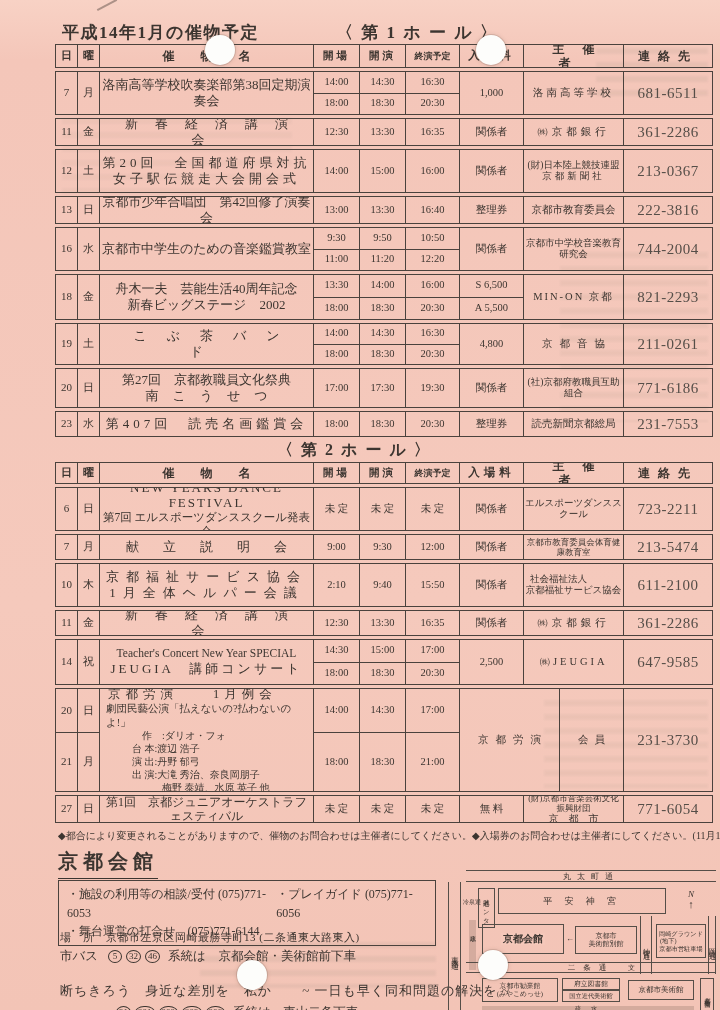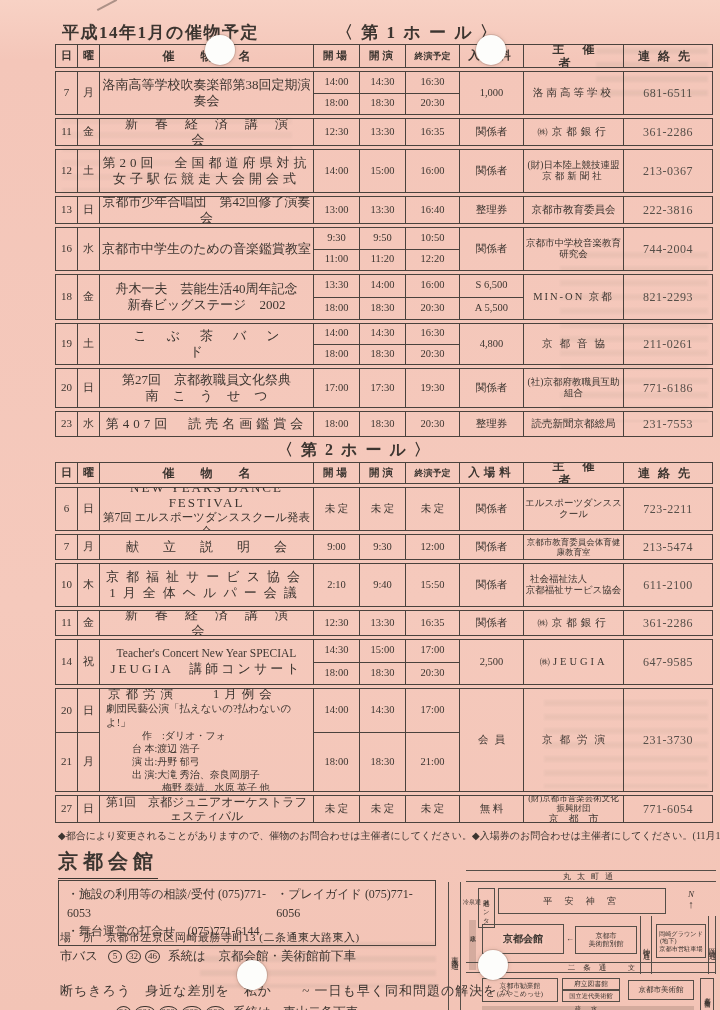--- a/index.html
+++ b/index.html
@@ -29,21 +29,21 @@
   .table{position:absolute;left:55px;width:658px}
   .trow{display:flex;border:1px solid var(--ln);margin-top:3px;font-size:11px;line-height:1.2}
   .trow:first-child{margin-top:0}
   .c{border-right:1px solid var(--ln);display:flex;align-items:center;justify-content:center;
      text-align:center;overflow:hidden}
   .c:last-child{border-right:none}
   .cd{width:22px}.cw{width:22px}.cn{width:214px;font-size:13px}
   .co{width:46px}.cs{width:46px}.ce{width:54px}.cf{width:64px}.cg{width:100px}.cc{flex:1}
   .co,.cs,.ce,.cf{font-size:10.5px}
   .cg{font-size:10.5px}
-  .cc{font-size:12px;letter-spacing:.5px;color:var(--ink2)}
+  .cc{font-size:15px;letter-spacing:.5px;color:var(--ink2)}
   .thead{height:24px;font-weight:bold}
   .thead .cn{font-size:12px}
   .thead .ce{font-size:9px}
   .thead .cf{font-size:11.5px}
   .stack{flex-direction:column}
   .stack>div{width:100%}
   .split{flex-direction:column;align-items:stretch;padding:0}
   .split>div{flex:1;display:flex;align-items:center;justify-content:center}
   .split>div+div{border-top:1px solid var(--ln)}
   .split42>div:first-child{flex:0 0 42%}
@@ -388,22 +388,22 @@
         <div>18:00</div>
       </div>
     <div class="c cs split split42">
         <div>14:30</div>
         <div>18:30</div>
       </div>
     <div class="c ce split split42">
         <div>17:00</div>
         <div>21:00</div>
       </div>
+    <div class="c cg" style="letter-spacing:7px;text-indent:7px">京都労演</div>
     <div class="c cf" style="letter-spacing:6px;text-indent:6px">会員</div>
-    <div class="c cg" style="letter-spacing:7px;text-indent:7px">京都労演</div>
     <div class="c cc">231-3730</div>
   </div>
 
   <div class="trow" style="height:28px">
     <div class="c cd">27</div>
     <div class="c cw">日</div>
     <div class="c cn" style="font-size:12px">第1回　京都ジュニアオーケストラフェスティバル</div>
     <div class="c co">未 定</div>
     <div class="c cs">未 定</div>
     <div class="c ce">未 定</div>

